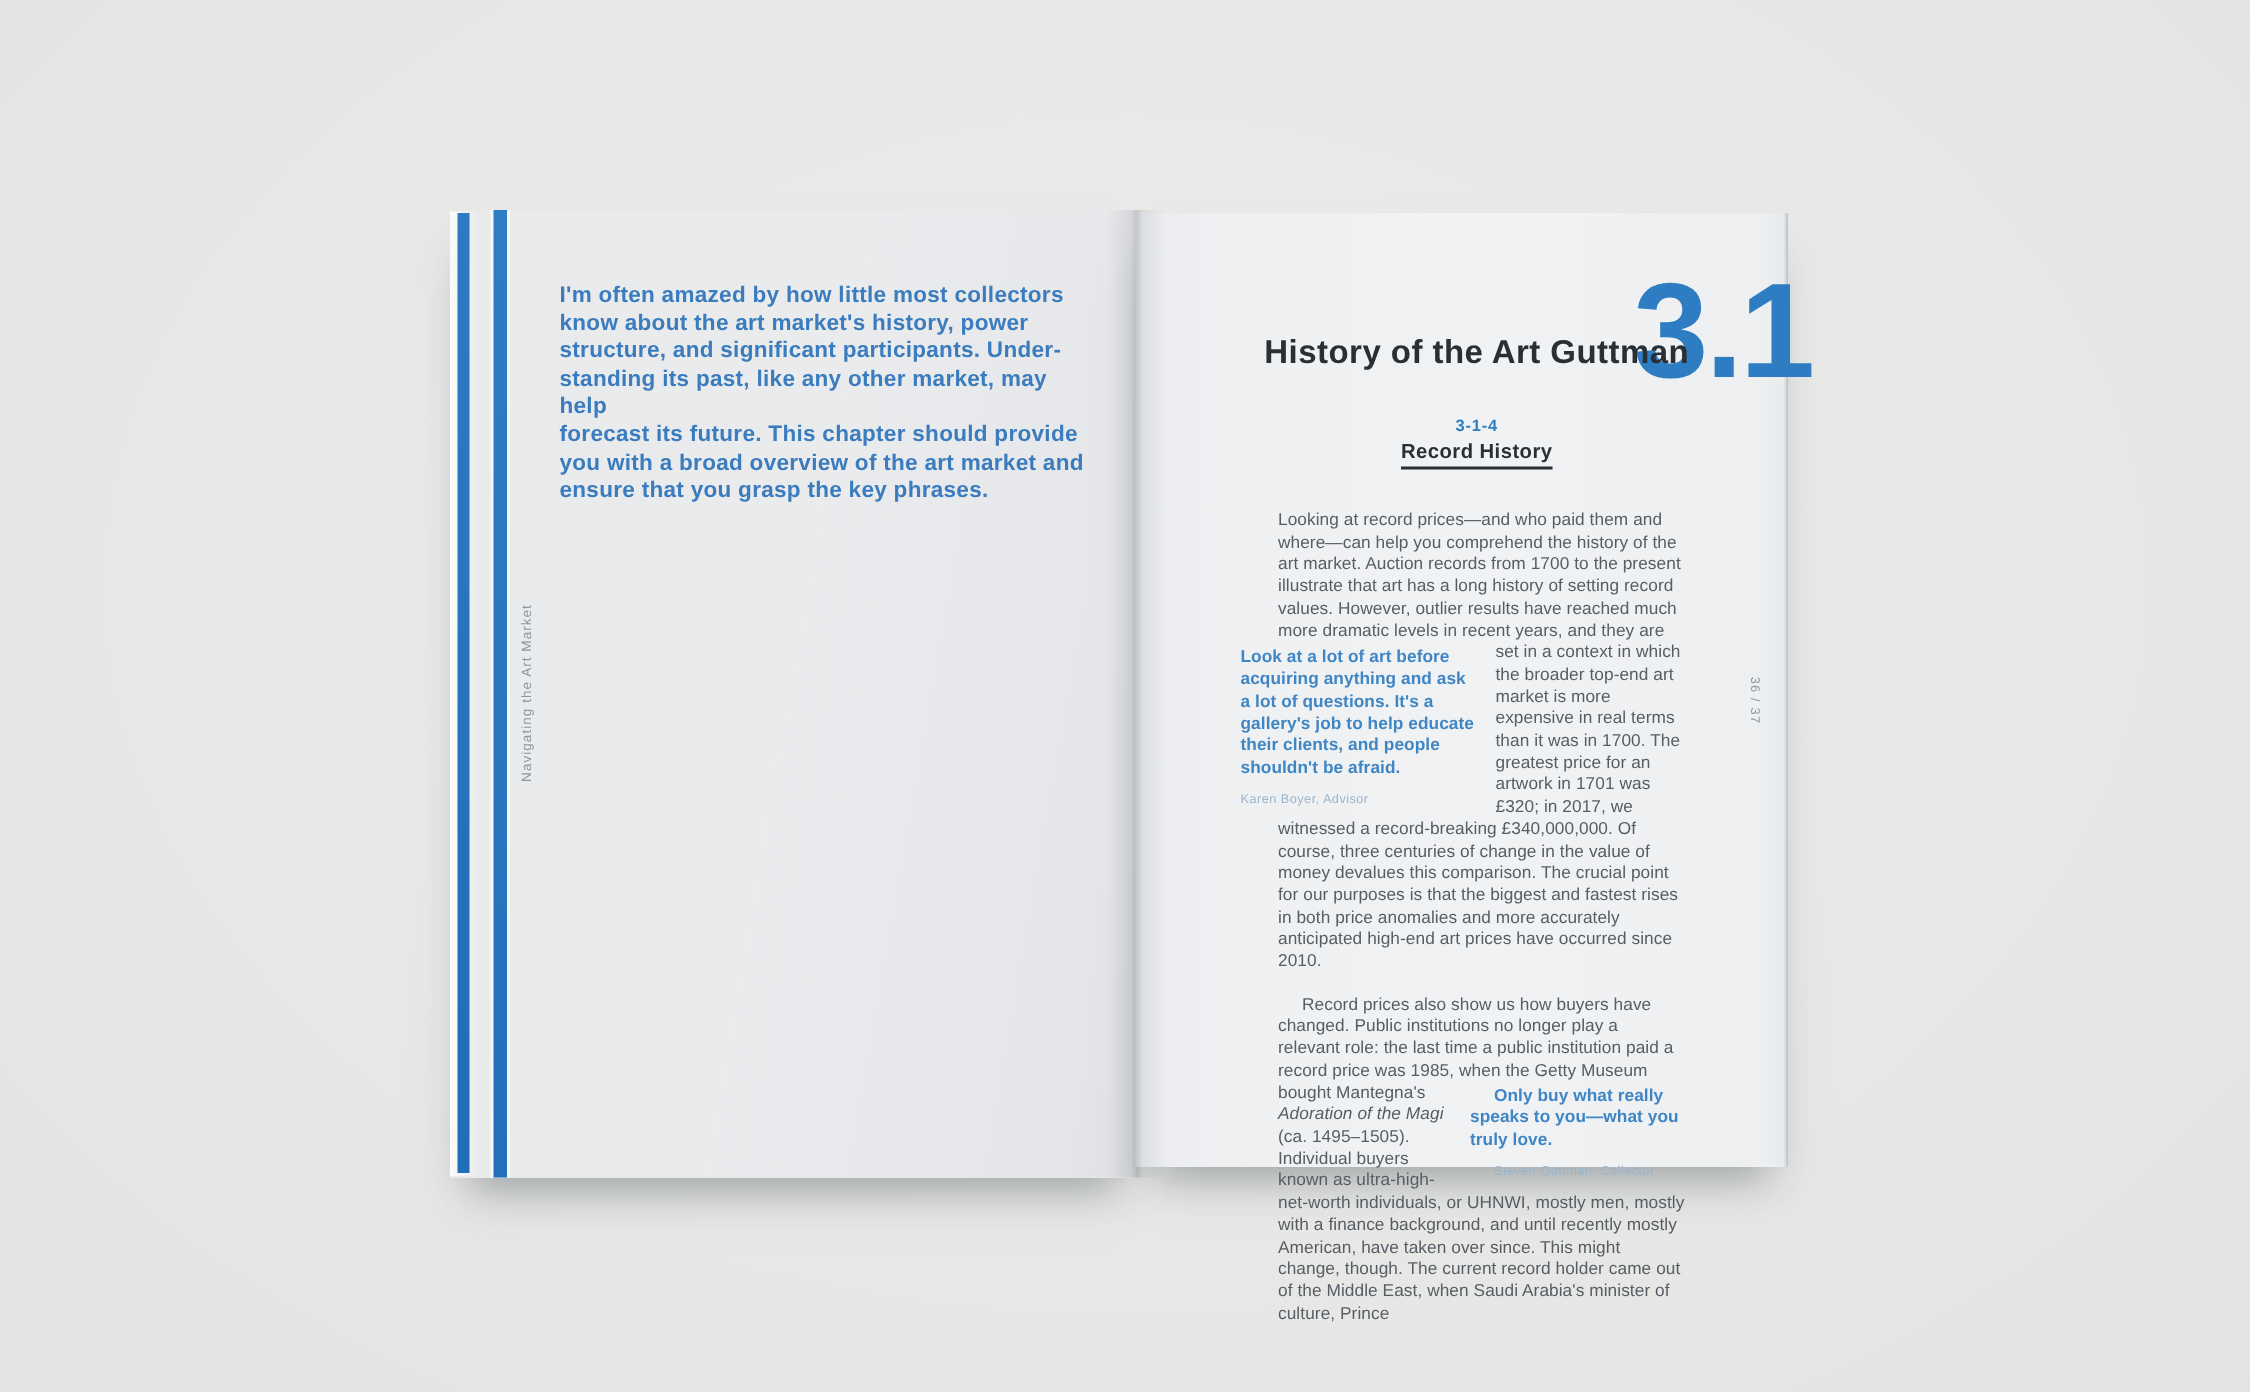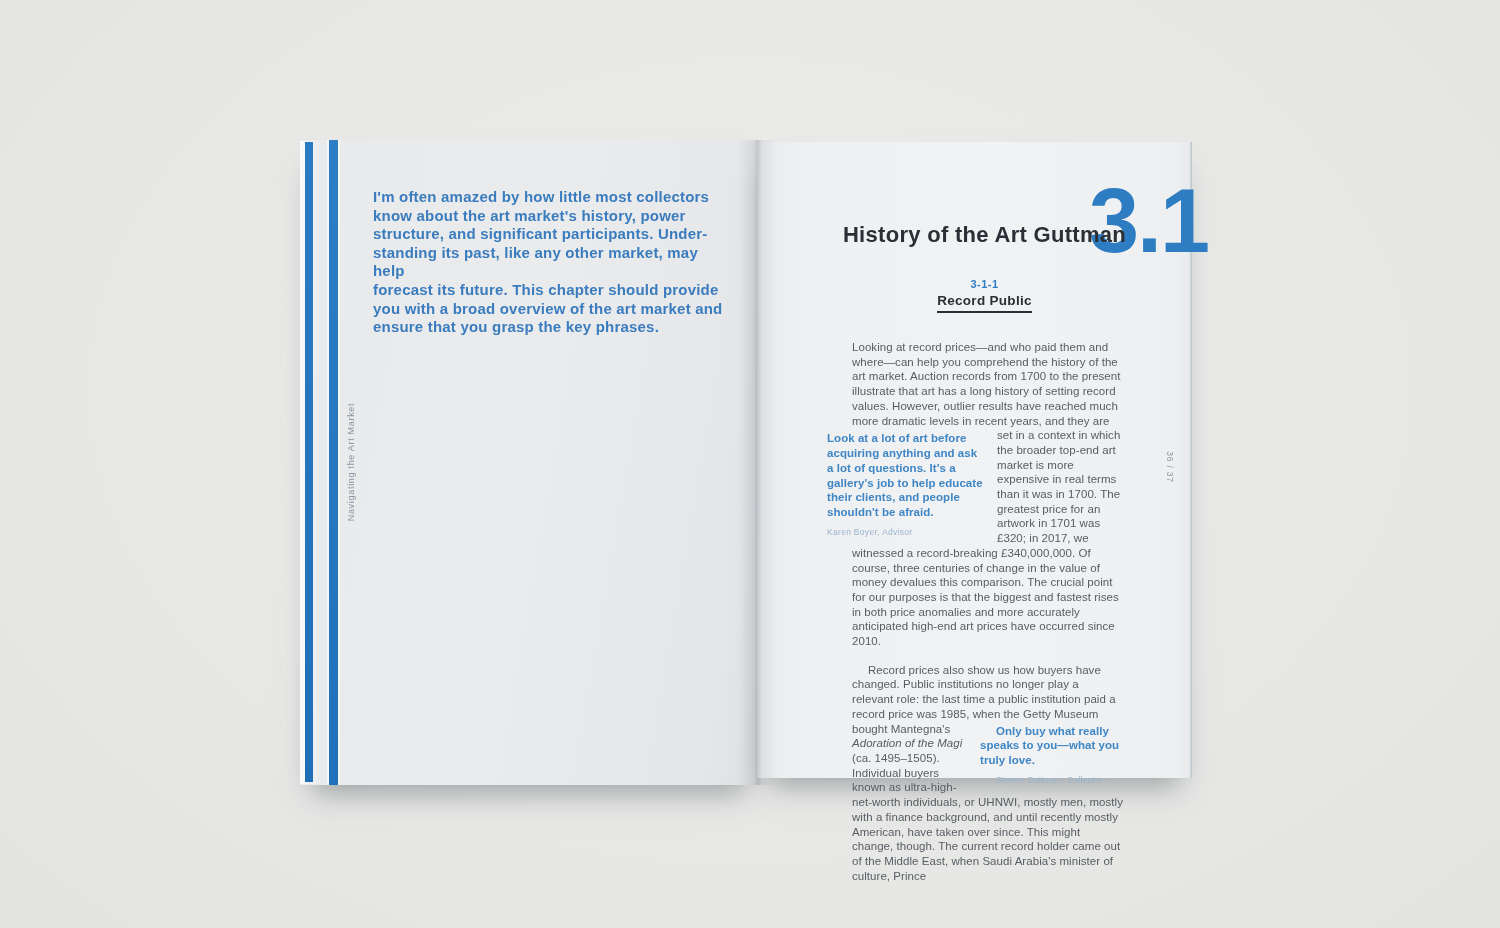--- a/index.html
+++ b/index.html
@@ -141,22 +141,22 @@
       <div class="margin-label">Navigating the Art Market</div>
     </div>
 
     <div class="page-right">
       <div class="page-edge-right"></div>
 
       <div class="rp-header">
         <div class="chapter-number">3.1</div>
         <div class="chapter-title">History of the Art Guttman</div>
         <div class="section-label">
-          <div class="section-number">3-1-1</div>
-          <div class="section-title">Record Public</div>
+          <div class="section-number">3-1-4</div>
+          <div class="section-title">Record History</div>
         </div>
       </div>
 
       <div class="article">
         <p><span>Looking at record prices—and who paid them and where—can help you comprehend the history of the art market. Auction records from 1700 to the present illustrate that art has a long history of setting record values. However, outlier results have reached much more dramatic levels in recent years, </span><span class="pull-quote pq-left"><span>Look at a lot of art before acquiring anything and ask a lot of questions. It's a gallery's job to help educate their clients, and people shouldn't be afraid.</span><span class="quote-attribution" style="display:block">Karen Boyer, Advisor</span></span><span>and they are set in a context in which the broader top-end art market is more expensive in real terms than it was in 1700. The greatest price for an artwork in 1701 was £320; in 2017, we witnessed a record-breaking £340,000,000. Of course, three centuries of change in the value of money devalues this comparison. The crucial point for our purposes is that the biggest and fastest rises in both price anomalies and more accurately anticipated high-end art prices have occurred since 2010.</span></p>
 
         <p class="indented"><span>Record prices also show us how buyers have changed. Public institutions no longer play a relevant role: the last time a public institution paid a record price was 1985, when the Getty Museum bought </span><span class="pull-quote pq-right"><span>Only buy what really speaks to you—what you truly love.</span><span class="quote-attribution" style="display:block">Steven Guttman, Collector</span></span><span>Mantegna's </span><span class="italic-title">Adoration of the Magi</span><span> (ca. 1495–1505). Individual buyers known as ultra-high-net-worth individuals, or UHNWI, mostly men, mostly with a finance background, and until recently mostly American, have taken over since. This might change, though. The current record holder came out of the Middle East, when Saudi Arabia's minister of culture, Prince</span></p>
       </div>
 
       <div class="page-number">36 / 37</div>

